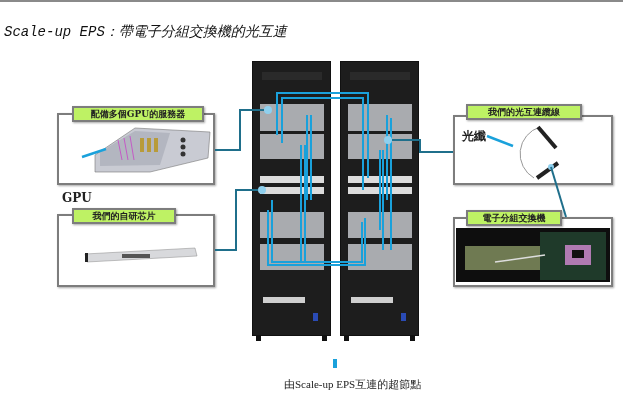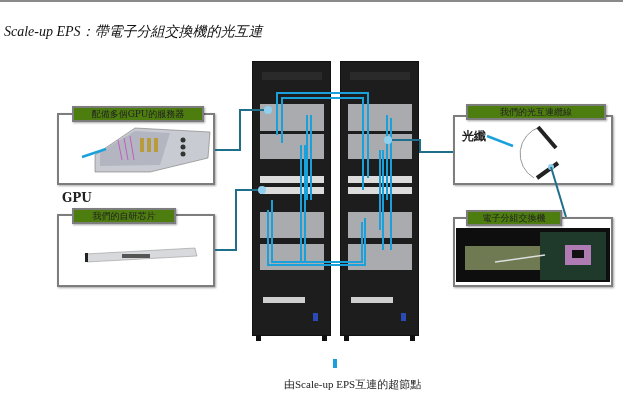--- a/index.html
+++ b/index.html
@@ -1,24 +1,24 @@
 <!DOCTYPE html>
 <html><head>
 <meta charset="utf-8">
 <style>
   * { box-sizing: border-box; margin: 0; padding: 0; }
   body { width: 623px; height: 405px; background: #fff; position: relative; overflow: hidden;
          font-family: "DejaVu Serif", "Liberation Serif", serif; }
   .topline { position: absolute; left: 0; top: 0; width: 623px; height: 2px; background: #8a8a8a; }
   .title { position: absolute; left: 4px; top: 23px; font-size: 14px; color: #111;
-           font-family: Liberation Serif, serif; font-style: italic; white-space: nowrap; }
+           font-family: Liberation Mono, monospace; font-style: italic; white-space: nowrap; }
   .panel { position: absolute; border: 2px solid #7d7d7d; background: #fff;
            box-shadow: 1px 1px 2px rgba(0,0,0,0.35); }
-  .panel-label { position: absolute; height: 16px; border: 2px solid #7d7d7d; background: #4d7c0f;
-           box-shadow: 1px 1px 2px rgba(0,0,0,0.35); font-size: 9px; font-weight: normal;
+  .panel-label { position: absolute; height: 16px; border: 2px solid #7d7d7d; background: #bef264;
+           box-shadow: 1px 1px 2px rgba(0,0,0,0.35); font-size: 9px; font-weight: bold;
            text-align: center; line-height: 12px; color: #222; white-space: nowrap;
            font-family: "DejaVu Serif", serif; }
   .small-lbl { position: absolute; font-size: 12px; font-weight: bold; color: #222;
            font-family: "DejaVu Serif", serif; }
   .rack { position: absolute; background: #1d1d1d; border: 1px solid #111; }
   .caption { position: absolute; left: 258px; top: 377px; font-size: 11px; color: #222;
            font-family: "Liberation Serif", serif; white-space: nowrap; padding-left: 26px; }
   .legend-mark { position: absolute; left: 333px; top: 359px; width: 4px; height: 9px; background: #1aa1db; }
   svg { position: absolute; left: 0; top: 0; }
 </style>
@@ -56,21 +56,21 @@
 <div class="panel-label" style="left:72px;top:208px;width:104px;">我們的自研芯片</div>
 <svg width="623" height="405">
   <polygon points="85,254 195,248 197,256 87,262" fill="#d8d9dc" stroke="#888" stroke-width="0.5"></polygon>
   <rect x="85" y="253" width="3" height="9" fill="#222"></rect>
   <g fill="#555">
       <rect x="122" y="254" width="28" height="4"></rect>
     </g>
 </svg>
 
 <div class="panel" style="left:453px;top:115px;width:160px;height:70px;"></div>
-<div class="panel-label" style="left:466px;top:104px;width:140px;">我們的光互連纜線</div>
+<div class="panel-label" style="left:466px;top:104px;width:116px;">我們的光互連纜線</div>
 <div class="small-lbl" style="left:462px;top:128px;">光纖</div>
 <svg width="623" height="405">
   <path d="M540,127 A28,28 0 0 0 534,178" fill="none" stroke="#999" stroke-width="1"></path>
   <line x1="538" y1="127" x2="556" y2="148" stroke="#222" stroke-width="4"></line>
   <line x1="537" y1="178" x2="558" y2="163" stroke="#222" stroke-width="4"></line>
   <line x1="487" y1="136" x2="513" y2="146" stroke="#1aa1db" stroke-width="2.5"></line>
   <circle cx="551" cy="167" r="3" fill="#8fd0ee"></circle>
 </svg>
 
 <div class="panel" style="left:453px;top:217px;width:160px;height:70px;"></div>

